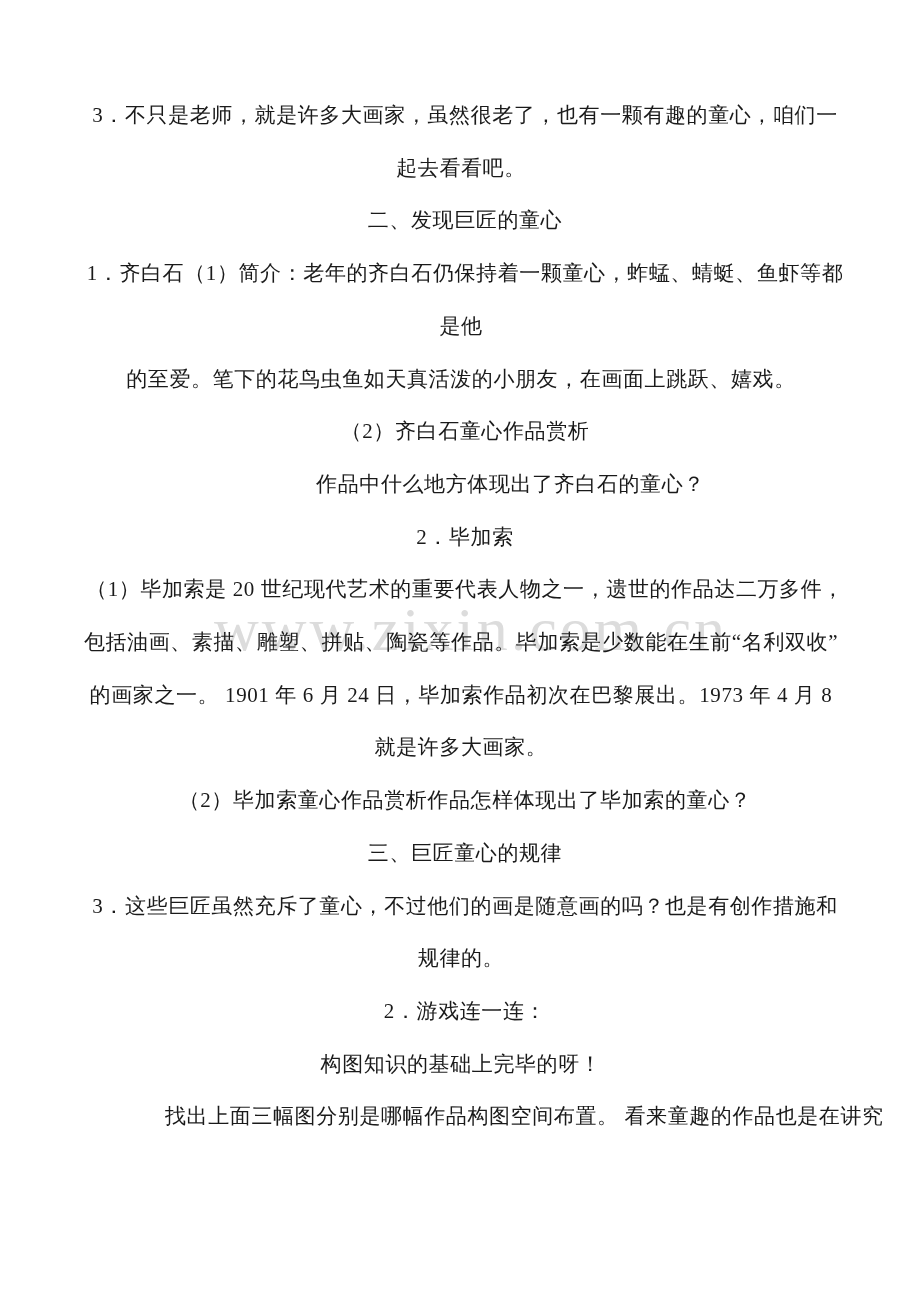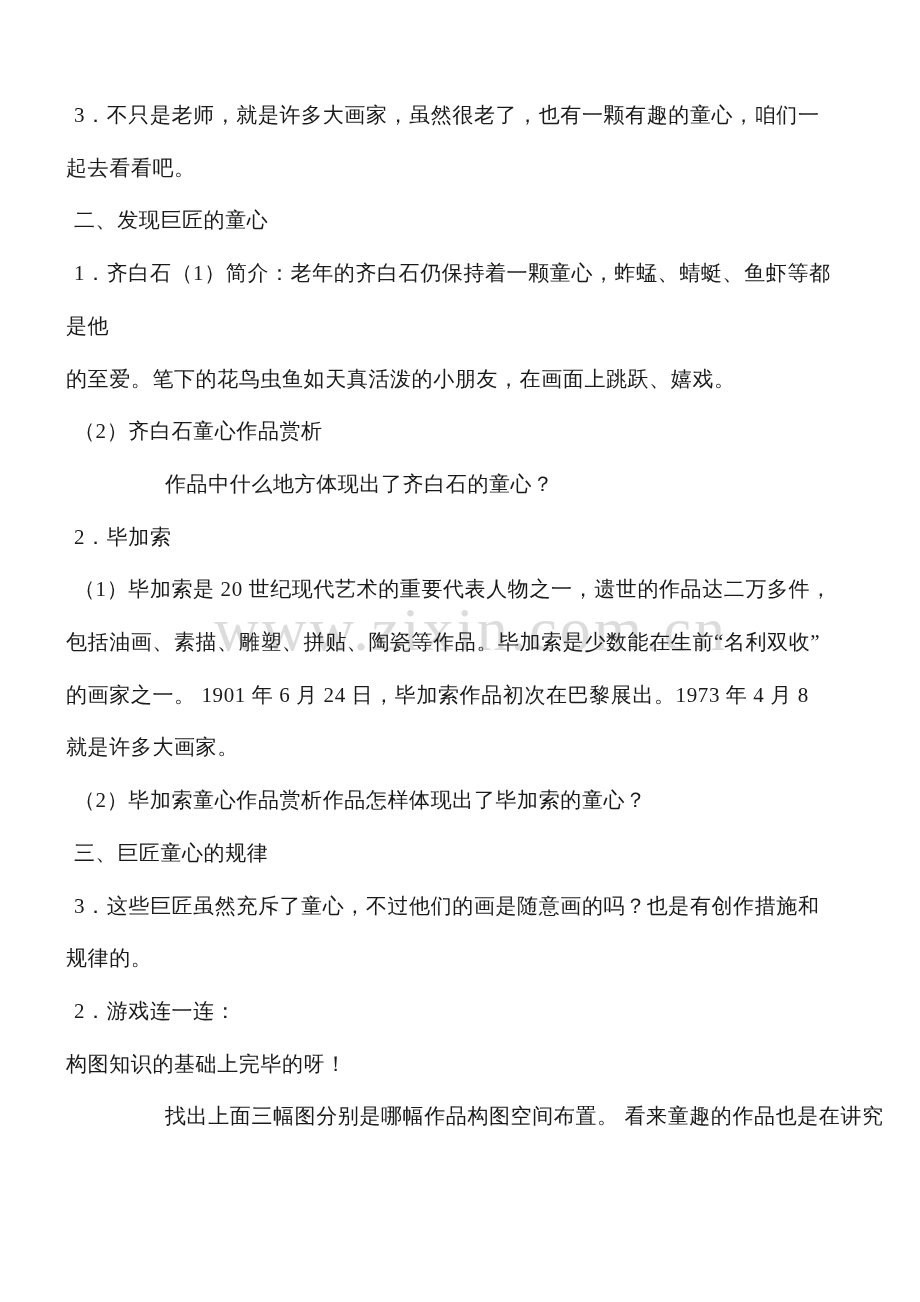--- a/index.html
+++ b/index.html
@@ -27,20 +27,21 @@
     z-index: 1;
     margin-left: 36px;
   }
   .content {
     position: absolute;
     top: 89px;
     left: 66px;
     width: 790px;
     z-index: 2;
     color: #1a1a1a;
+    text-align: center;
   }
   .line {
     font-size: 21px;
     line-height: 52.7px;
     letter-spacing: 0.6px;
     white-space: nowrap;
   }
   .indent-none { padding-left: 0; }
   .indent-num  { padding-left: 8px; }
   .indent-para { padding-left: 99px; }

